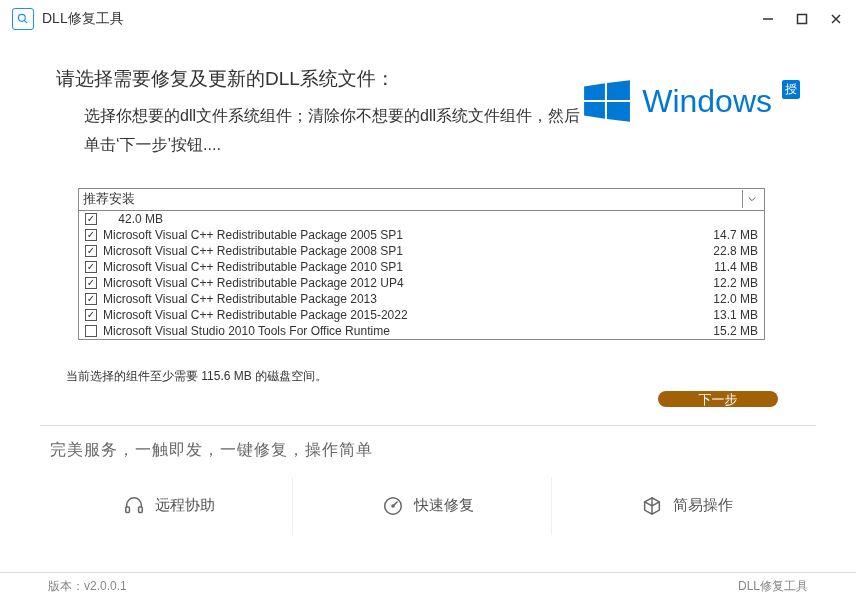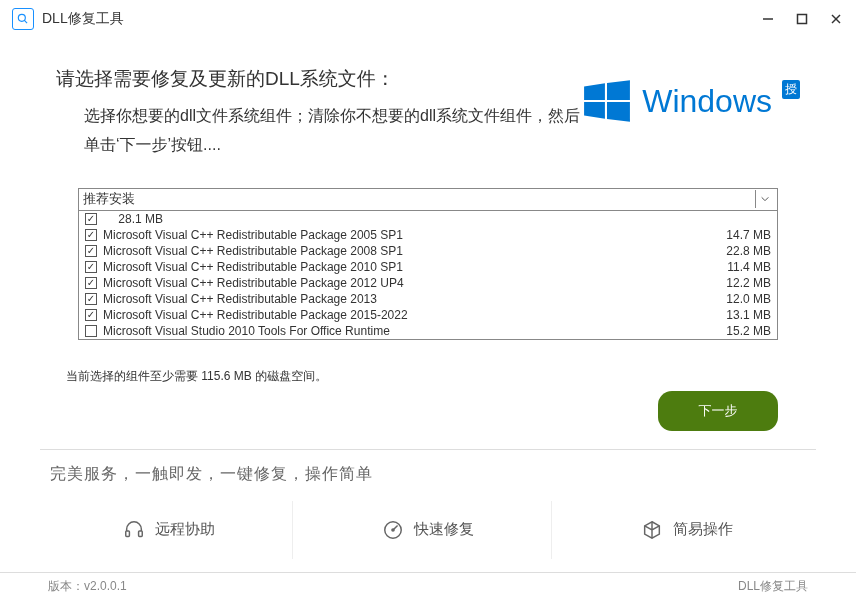--- a/index.html
+++ b/index.html
@@ -79,21 +79,21 @@
     .win-badge {
       background: #0078d4;
       color: #fff;
       font-size: 12px;
       padding: 1px 3px;
       border-radius: 2px;
       align-self: flex-start;
       margin-top: 4px;
     }
     .list-section {
-      margin: 10px 50px 0 50px;
+      margin: 10px 63px 0 50px;
       border: 1px solid #888;
     }
     .dropdown-header {
       height: 22px;
       border-bottom: 1px solid #888;
       display: flex;
       align-items: center;
       padding: 0 4px;
       background: #fff;
     }
@@ -137,26 +137,26 @@
       margin: 28px 50px 0 38px;
       font-size: 12px;
       color: #333;
     }
     .action-row {
       margin: 6px 50px 0 50px;
       display: flex;
       justify-content: flex-end;
     }
     .next-btn {
-      background: #4d7c0f;
+      background: #a16207;
       color: #fff;
       border: none;
       border-radius: 14px;
       width: 120px;
-      height: 40px;
+      height: 16px;
       font-size: 13px;
       cursor: pointer;
     }
     .divider-h {
       height: 1px;
       background: #ddd;
       margin: 18px 12px 0 12px;
     }
     .tagline {
       font-size: 16px;
@@ -254,21 +254,21 @@
       <span class="dropdown-label">推荐安装</span>
       <span class="dropdown-chevron">
         <svg viewBox="0 0 12 12" width="10" height="10">
             <path d="M2 4 L6 8 L10 4" fill="none" stroke="#555" stroke-width="1.2"></path>
           </svg>
       </span>
     </div>
     <div class="item-list" id="item-list">
         <div class="list-row">
           <span class="chk checked"></span>
-          <span class="item-size">28.1 MB</span>
+          <span class="item-size">42.0 MB</span>
         </div>
         <div class="list-row">
           <span class="chk checked"></span>
           <span class="item-name">Microsoft Visual C++ Redistributable Package 2005 SP1</span>
           <span class="item-size">14.7 MB</span>
         </div>
         <div class="list-row">
           <span class="chk checked"></span>
           <span class="item-name">Microsoft Visual C++ Redistributable Package 2008 SP1</span>
           <span class="item-size">22.8 MB</span>

